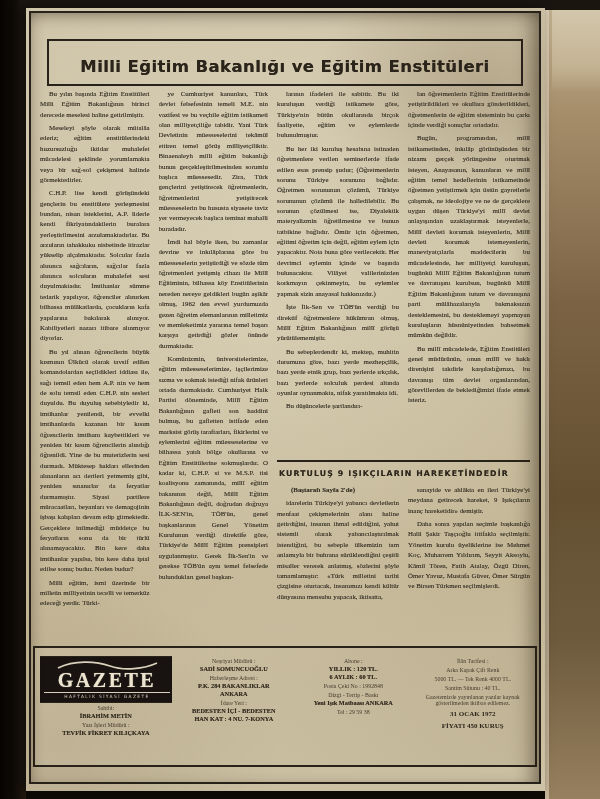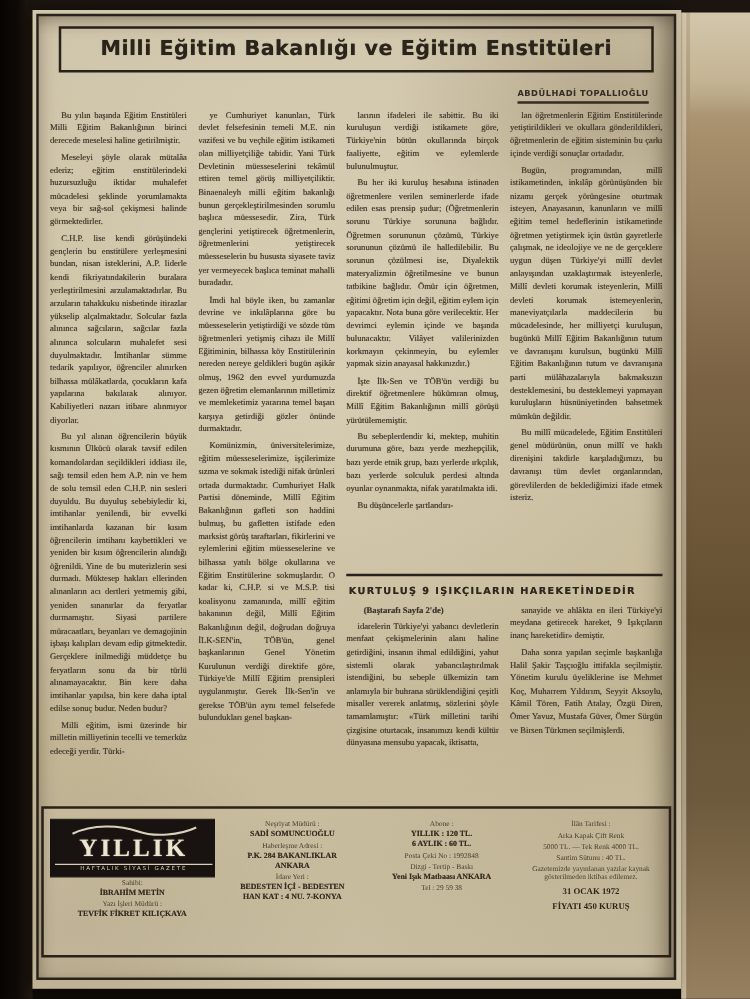--- a/index.html
+++ b/index.html
@@ -26,22 +26,22 @@
       linear-gradient(176deg,#d0c6ab 0%,#ccc1a3 38%,#c3b695 72%,#cdc2a5 100%);
     box-shadow:-4px 0 10px rgba(0,0,0,.5);}
   .frame{position:absolute;left:3px;top:3px;right:4px;bottom:7px;
     border:2.5px solid #29221a;display:flex;flex-direction:column;}
   .frame::after{content:"";position:absolute;inset:0;pointer-events:none;
     box-shadow:inset -16px 0 20px -10px rgba(42,30,15,.5),
                inset 0 12px 16px -10px rgba(42,30,15,.35),
                inset 10px 0 14px -10px rgba(42,30,15,.30);}
 
   
-  .title-box{margin:8px 16px 3px;border:2px solid #29221a;
-    text-align:center;padding:6px 4px 8px;}
+  .title-box{margin:26px 16px 3px;border:2px solid #29221a;
+    text-align:center;padding:16px 4px 8px;}
   .title-box h1{margin:0;font-family:"DejaVu Sans",sans-serif;font-weight:bold;
     font-size:16.5px;letter-spacing:.4px;color:#2b241a;
     text-shadow:0 0 .6px rgba(43,36,26,.7);}
   .byline{text-align:right;margin:3px 20px 5px;}
   .byline span{display:inline-block;font-family:"DejaVu Sans",sans-serif;font-weight:bold;
     font-size:6.6px;letter-spacing:.4px;color:#352d22;border-bottom:2px solid #352d22;
     padding-bottom:1.5px;}
 
   
   .body-cols{display:flex;gap:9px;padding:0 9px;height:552px;}
@@ -94,23 +94,20 @@
   <div class="edge-corner"></div>
   <div class="strip-top"></div>
 
   <div class="page">
     <div class="frame">
 
       <div class="title-box">
         <h1>Milli Eğitim Bakanlığı ve Eğitim Enstitüleri</h1>
       </div>
 
-      <div class="byline">
-        <span>ABDÜLHADİ TOPALLIOĞLU</span>
-      </div>
 
       <div class="body-cols">
         <div class="col">
 
         <p class="para">Bu yılın başında Eğitim Enstitüleri Milli Eğitim Bakanlığının birinci derecede meselesi haline getirilmiştir.</p>
             <p class="para">Meseleyi şöyle olarak mütalâa ederiz; eğitim enstitülerindeki huzursuzluğu iktidar muhalefet mücadelesi şeklinde yorumlamakta veya bir sağ-sol çekişmesi halinde görmektedirler.</p>
             <p class="para">C.H.P. lise kendi görüşündeki gençlerin bu enstitülere yerleşmesini bundan, nisan isteklerini, A.P. liderle kendi fikriyatındakilerin buralara yerleştirilmesini arzulamaktadırlar. Bu arzuların tahakkuku nisbetinde itirazlar yükselip alçalmaktadır. Solcular fazla alınınca sağcıların, sağcılar fazla alınınca solcuların muhalefet sesi duyulmaktadır. İmtihanlar sümme tedarik yapılıyor, öğrenciler alınırken bilhassa mülâkatlarda, çocukların kafa yapılarına bakılarak alınıyor. Kabiliyetleri nazarı itibare alınmıyor diyorlar.</p>
             <p class="para">Bu yıl alınan öğrencilerin büyük kısmının Ülkücü olarak tavsif edilen komandolardan seçildikleri iddiası ile, sağı temsil eden hem A.P. nin ve hem de solu temsil eden C.H.P. nin sesleri duyuldu. Bu duyuluş sebebiyledir ki, imtihanlar yenilendi, bir evvelki imtihanlarda kazanan bir kısım öğrencilerin imtihanı kaybettikleri ve yeniden bir kısım öğrencilerin alındığı öğrenildi. Yine de bu muterizlerin sesi durmadı. Müktesep hakları ellerinden alınanların acı dertleri yetmemiş gibi, yeniden sınanırlar da feryatlar durmamıştır. Siyasi partilere müracaatları, beyanları ve demagojinin işbaşı kalıpları devam edip gitmektedir. Gerçeklere inilmediği müddetçe bu feryatların sonu da bir türlü alınamayacaktır. Bin kere daha imtihanlar yapılsa, bin kere daha iptal edilse sonuç budur. Neden budur?</p>
             <p class="para">Milli eğitim, ismi üzerinde bir milletin milliyetinin tecelli ve temerküz edeceği yerdir. Türki-</p>
           </div>
@@ -159,21 +156,21 @@
         </div>
       </div>
 
       <div class="masthead">
 
         <div class="m-cell logo-cell">
           <div class="logo">
             <svg width="110" height="10" viewBox="0 0 110 10">
               <path d="M6 8 C 22 0, 44 1, 58 6 S 92 9, 105 3" stroke="#d9d1bc" fill="none" stroke-width="1.6"></path>
             </svg>
-            <div class="logo-word">YILLIK</div>
+            <div class="logo-word">GAZETE</div>
             <div class="logo-band">HAFTALIK SİYASİ GAZETE</div>
           </div>
           <div class="m-label">Sahibi:</div>
           <div class="m-value">İBRAHİM METİN</div>
           <div class="m-label">Yazı İşleri Müdürü :</div>
           <div class="m-value">TEVFİK FİKRET KILIÇKAYA</div>
         </div>
 
         <div class="m-cell">
           <div class="m-label">Neşriyat Müdürü :</div>

